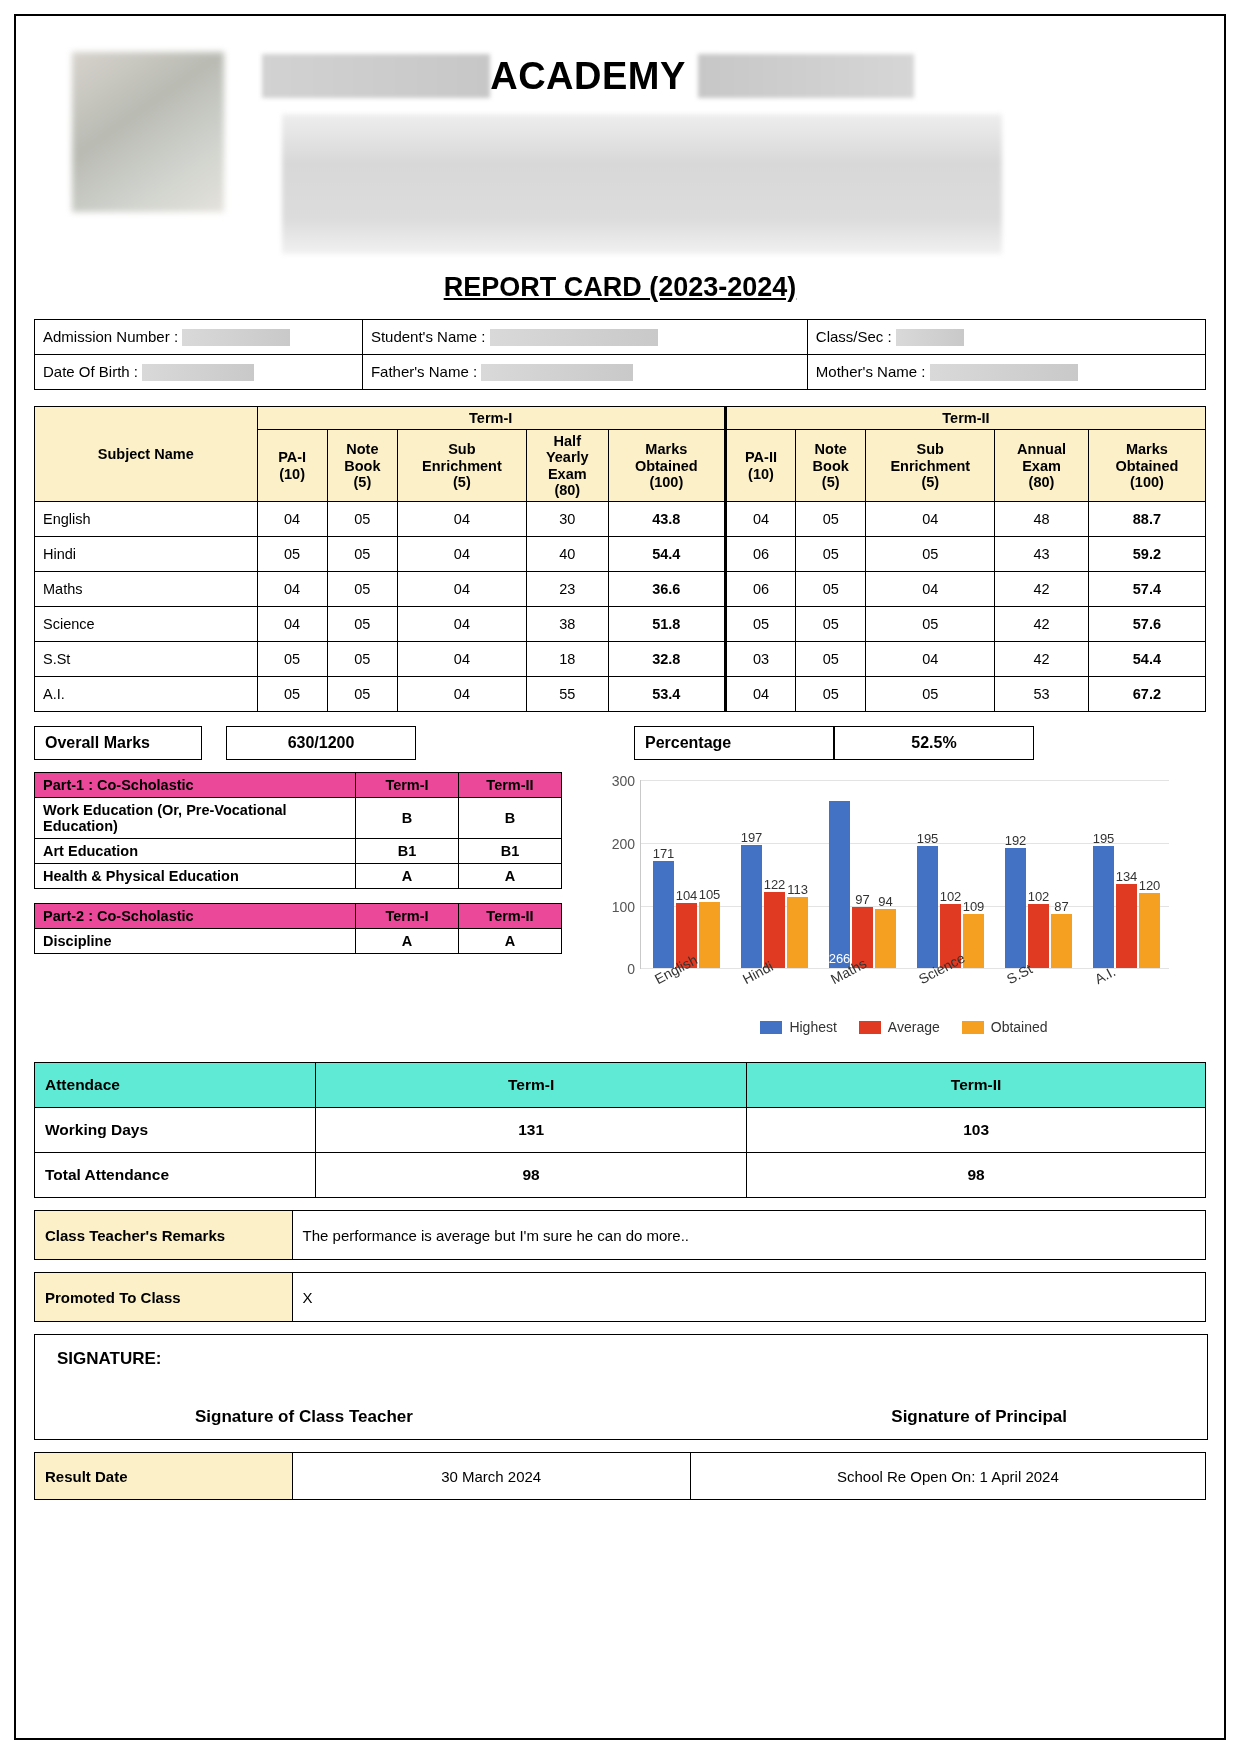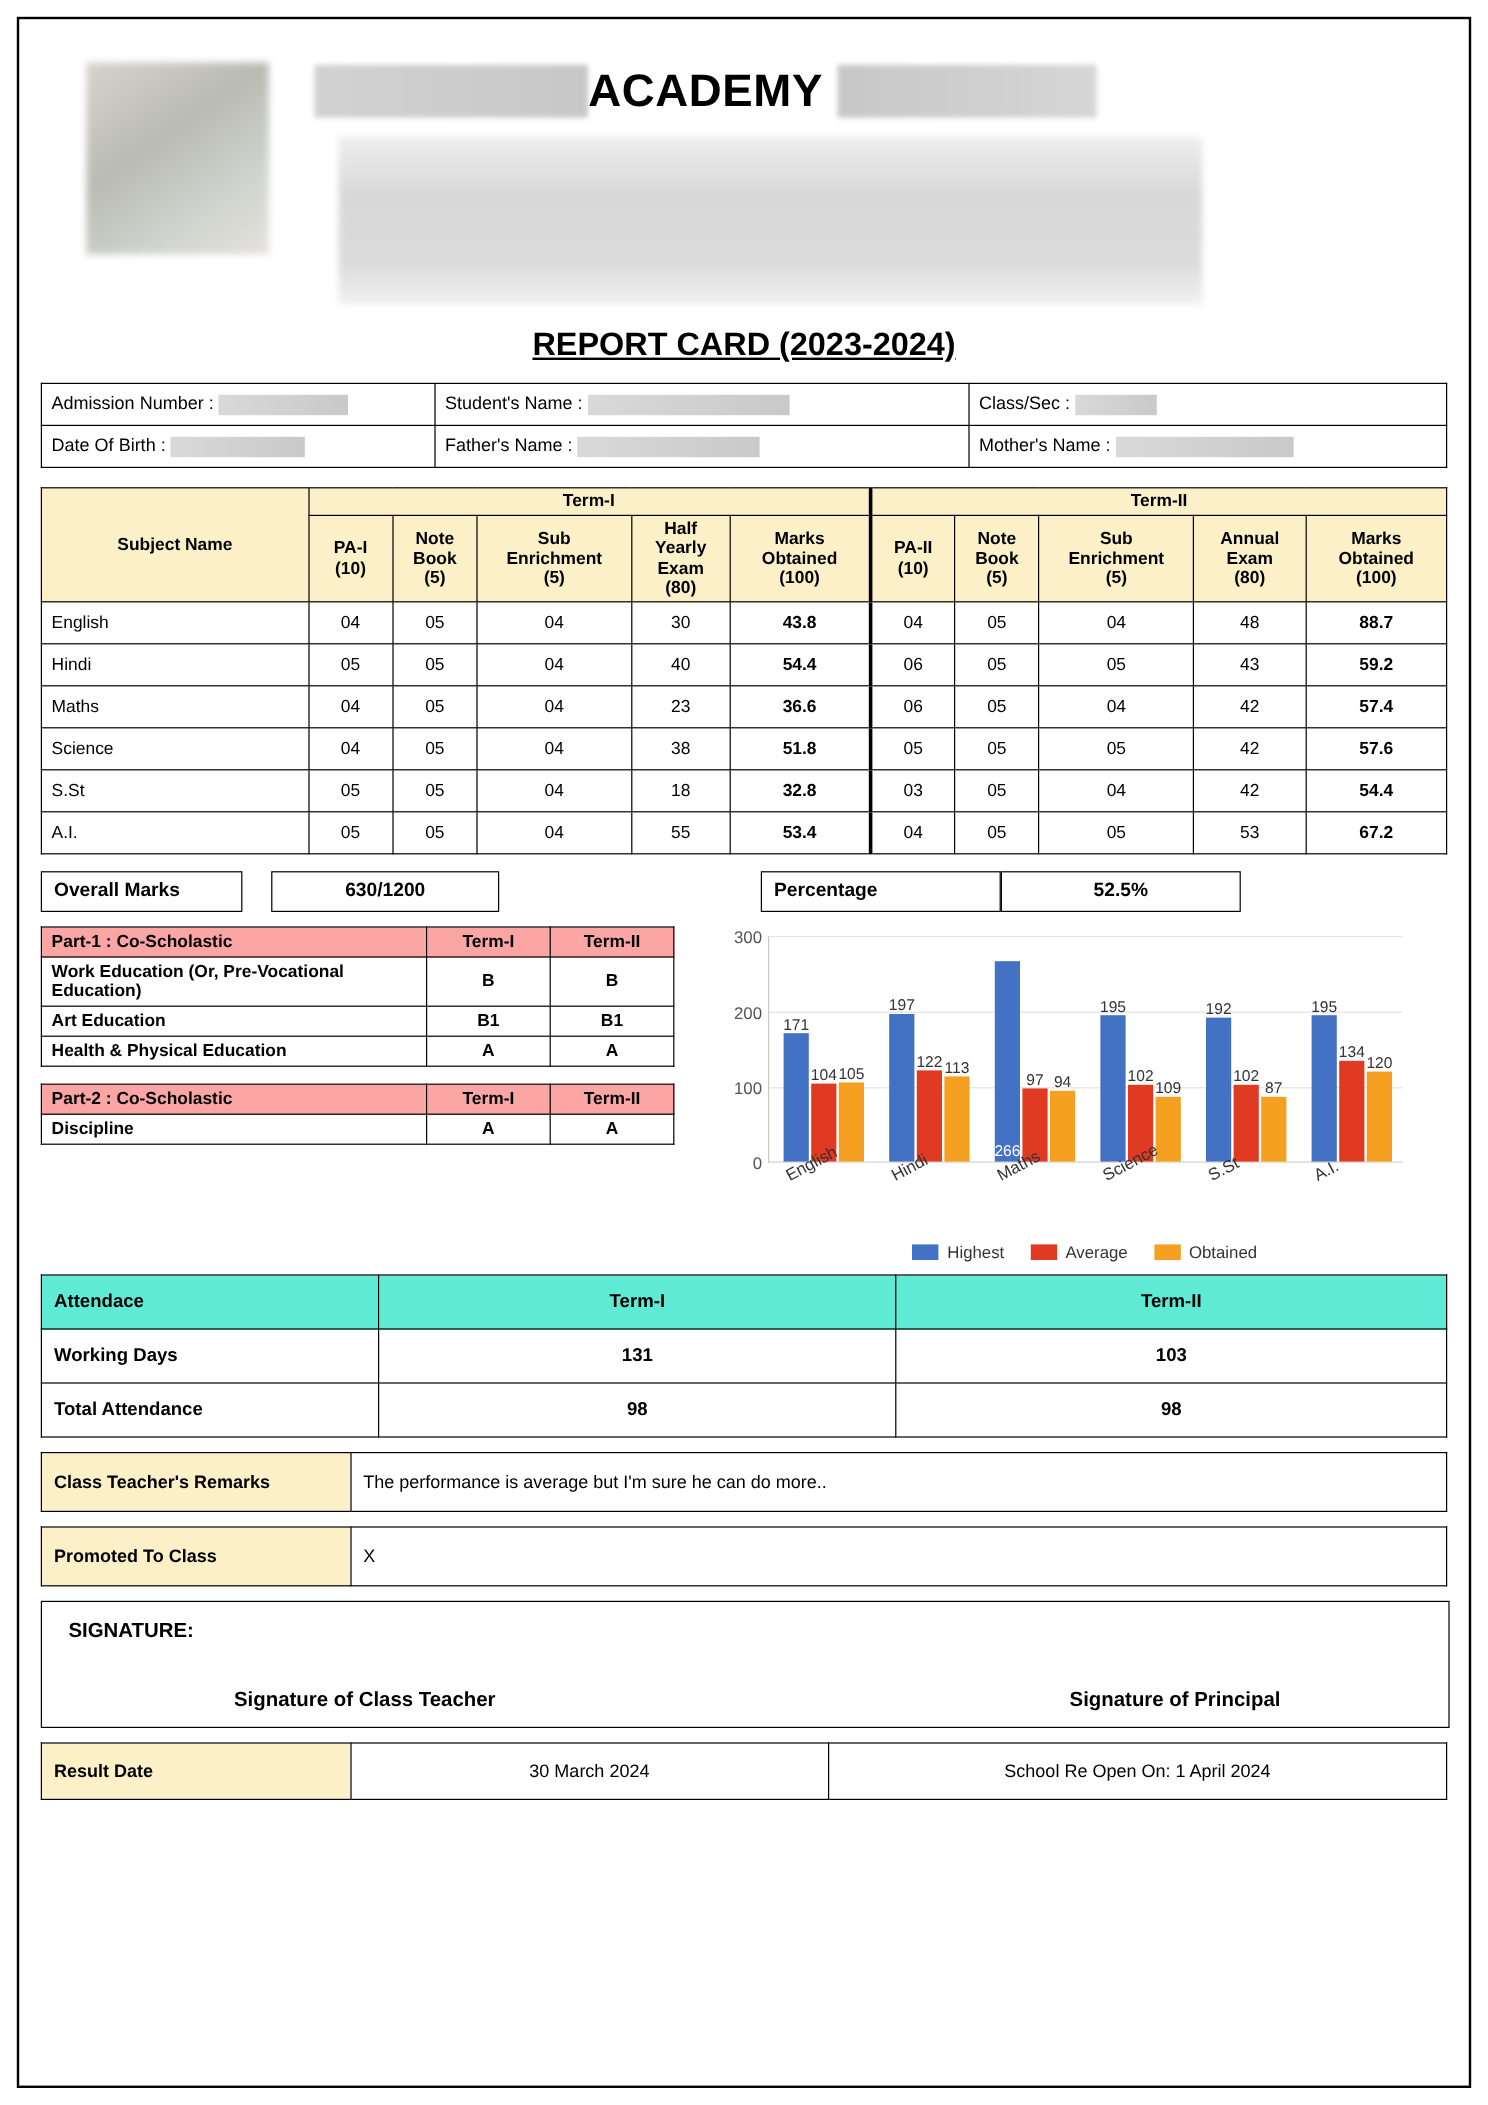--- a/index.html
+++ b/index.html
@@ -43,37 +43,37 @@
   .cellbox{border:1.5px solid #000;height:34px;display:inline-flex;align-items:center;padding:0 10px;box-sizing:border-box;font-weight:bold;font-size:16px;}
   .ovr .a{position:absolute;left:0;top:0;width:168px;}
   .ovr .b{position:absolute;left:192px;top:0;width:190px;justify-content:center;}
   .ovr .c{position:absolute;left:600px;top:0;width:200px;}
   .ovr .d{position:absolute;left:800px;top:0;width:200px;justify-content:center;}
 
   
   .mid{position:relative;margin-top:12px;height:280px;}
   .coscho{width:528px;border:1.5px solid #000;font-size:14.5px;}
   .coscho td,.coscho th{border:1.2px solid #000;padding:4px 8px;}
-  .coscho .head td{background:#fca5a5;font-weight:bold;}
+  .coscho .head td{background:#ec4899;font-weight:bold;}
   .coscho td.ctr{text-align:center;font-weight:bold;width:86px;}
   .coscho td.nm{font-weight:bold;}
   .spacer{height:14px;}
 
   .chart{position:absolute;left:556px;top:8px;width:578px;height:272px;}
   .plot{position:relative;width:528px;height:188px;margin-left:50px;border-left:1px solid #c9c9c9;border-bottom:1px solid #c9c9c9;}
   .grid{position:absolute;left:0;right:0;border-top:1px solid #e3e3e3;}
   .ylab{position:absolute;right:100%;margin-right:6px;transform:translateY(-50%);font-size:14px;color:#555;}
   .grp{position:absolute;bottom:0;display:flex;align-items:flex-end;gap:2px;}
   .bar{width:21px;position:relative;}
   .bar span{position:absolute;bottom:100%;left:50%;transform:translateX(-50%);font-size:13px;color:#333;white-space:nowrap;}
   .bar.inside span{bottom:2px;color:#fff;}
   .b1{background:#4372c4;} .b2{background:#e03a22;} .b3{background:#f5a020;}
   .xlabels{position:relative;margin-left:50px;width:528px;height:46px;}
   .xlabels div{position:absolute;top:4px;font-size:14px;color:#333;transform:rotate(-28deg);transform-origin:left top;white-space:nowrap;}
-  .legend{margin-top:20px;margin-left:50px;width:528px;display:flex;justify-content:center;gap:22px;font-size:14px;color:#333;}
+  .legend{margin-top:4px;margin-left:50px;width:528px;display:flex;justify-content:center;gap:22px;font-size:14px;color:#333;}
   .legend .it{display:flex;align-items:center;gap:7px;}
   .swatch{width:22px;height:13px;display:inline-block;}
 
   
   .att{width:100%;margin-top:10px;border:1.5px solid #000;font-size:15.5px;}
   .att td{border:1.2px solid #000;padding:7px 10px;height:30px;}
   .att .hd{background:#5eead4;font-weight:bold;}
   .att .ctr{text-align:center;font-weight:bold;}
   .att .nm{font-weight:bold;width:24%;}
 

